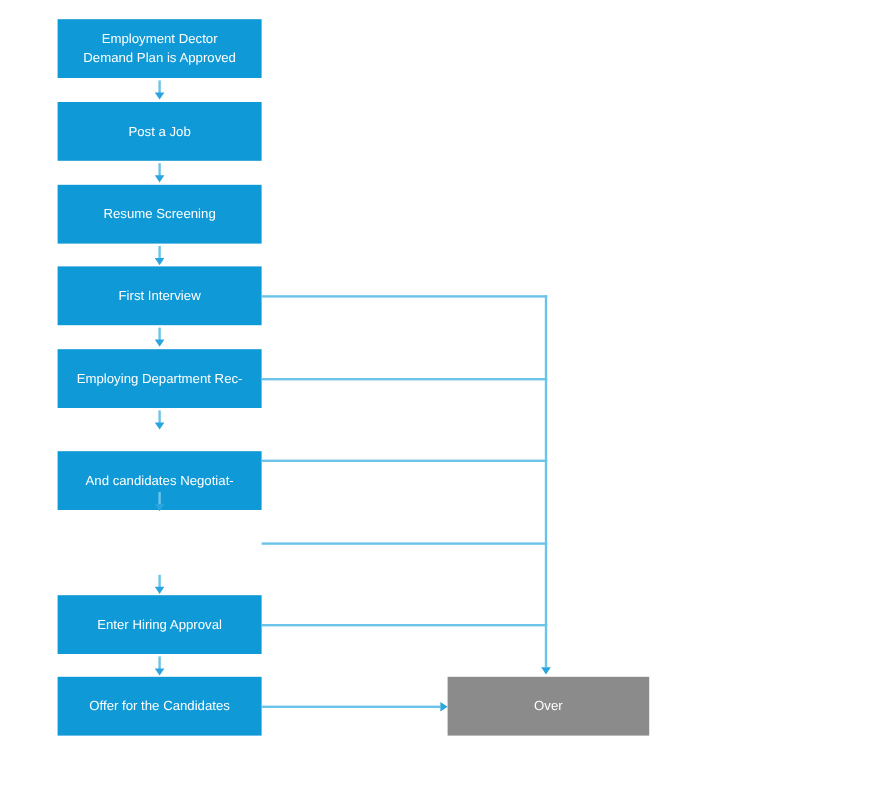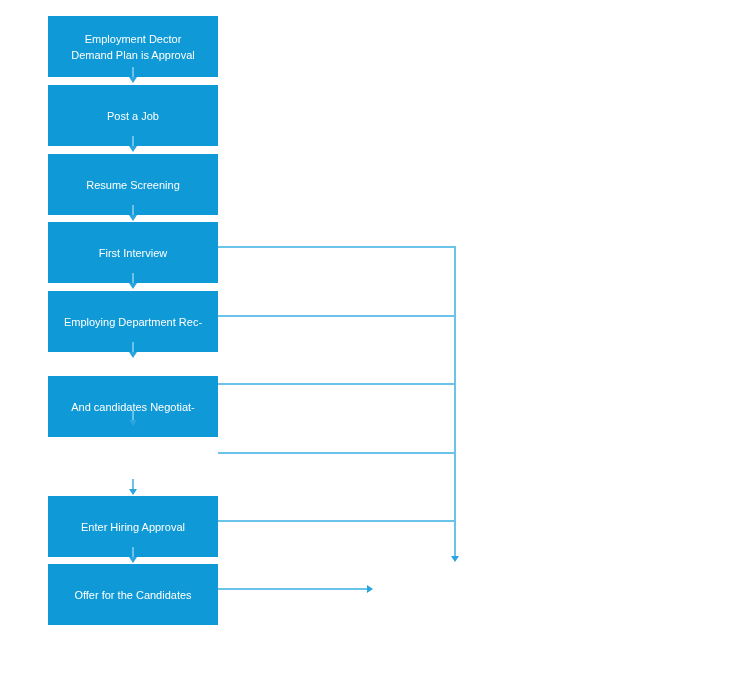--- a/index.html
+++ b/index.html
@@ -12,21 +12,21 @@
   html,body{margin:0;padding:0;background:#ffffff;}
   .canvas{
     position:relative;
     width:740px;height:676px;
     background:#ffffff;
     font-family:"Liberation Sans", sans-serif;
     overflow:hidden;
   }
   .node{
     position:absolute;
-    left:48px;width:170px;height:61px;
+    left:48px;width:170px;height:49px;
     background:var(--step-fill);
     color:var(--text);
     display:flex;flex-direction:column;
     align-items:center;justify-content:center;
     text-align:center;
     font-size:11px;line-height:16px;
     box-sizing:border-box;
     padding:0 8px;
   }
   .node-end{
@@ -67,21 +67,21 @@
     border-left:6px solid var(--arrowhead);
   }
 </style>
 </head>
 <body>
 
 <div class="canvas">
 
   <div class="node" style="top:16px">
     <span>Employment Dector</span>
-    <span>Demand Plan is Approval</span>
+    <span>Demand Plan is Approved</span>
   </div>
 
   <div class="node" style="top:154px">
     <span>Resume Screening</span>
   </div>
 
   <div class="node" style="top:85px">
     <span>Post a Job</span>
   </div>
 
@@ -99,20 +99,23 @@
 
 
   <div class="node" style="top:496px">
     <span>Enter Hiring Approval</span>
   </div>
 
   <div class="node" style="top:564px">
     <span>Offer for the Candidates</span>
   </div>
 
+  <div class="node node-end">
+    <span>Over</span>
+  </div>
 
   <div class="down-arrow" style="left:129px;top:67px">
       <span class="stem"></span>
       <span class="head"></span>
     </div>
   <div class="down-arrow" style="left:129px;top:136px">
       <span class="stem"></span>
       <span class="head"></span>
     </div>
   <div class="down-arrow" style="left:129px;top:205px">

